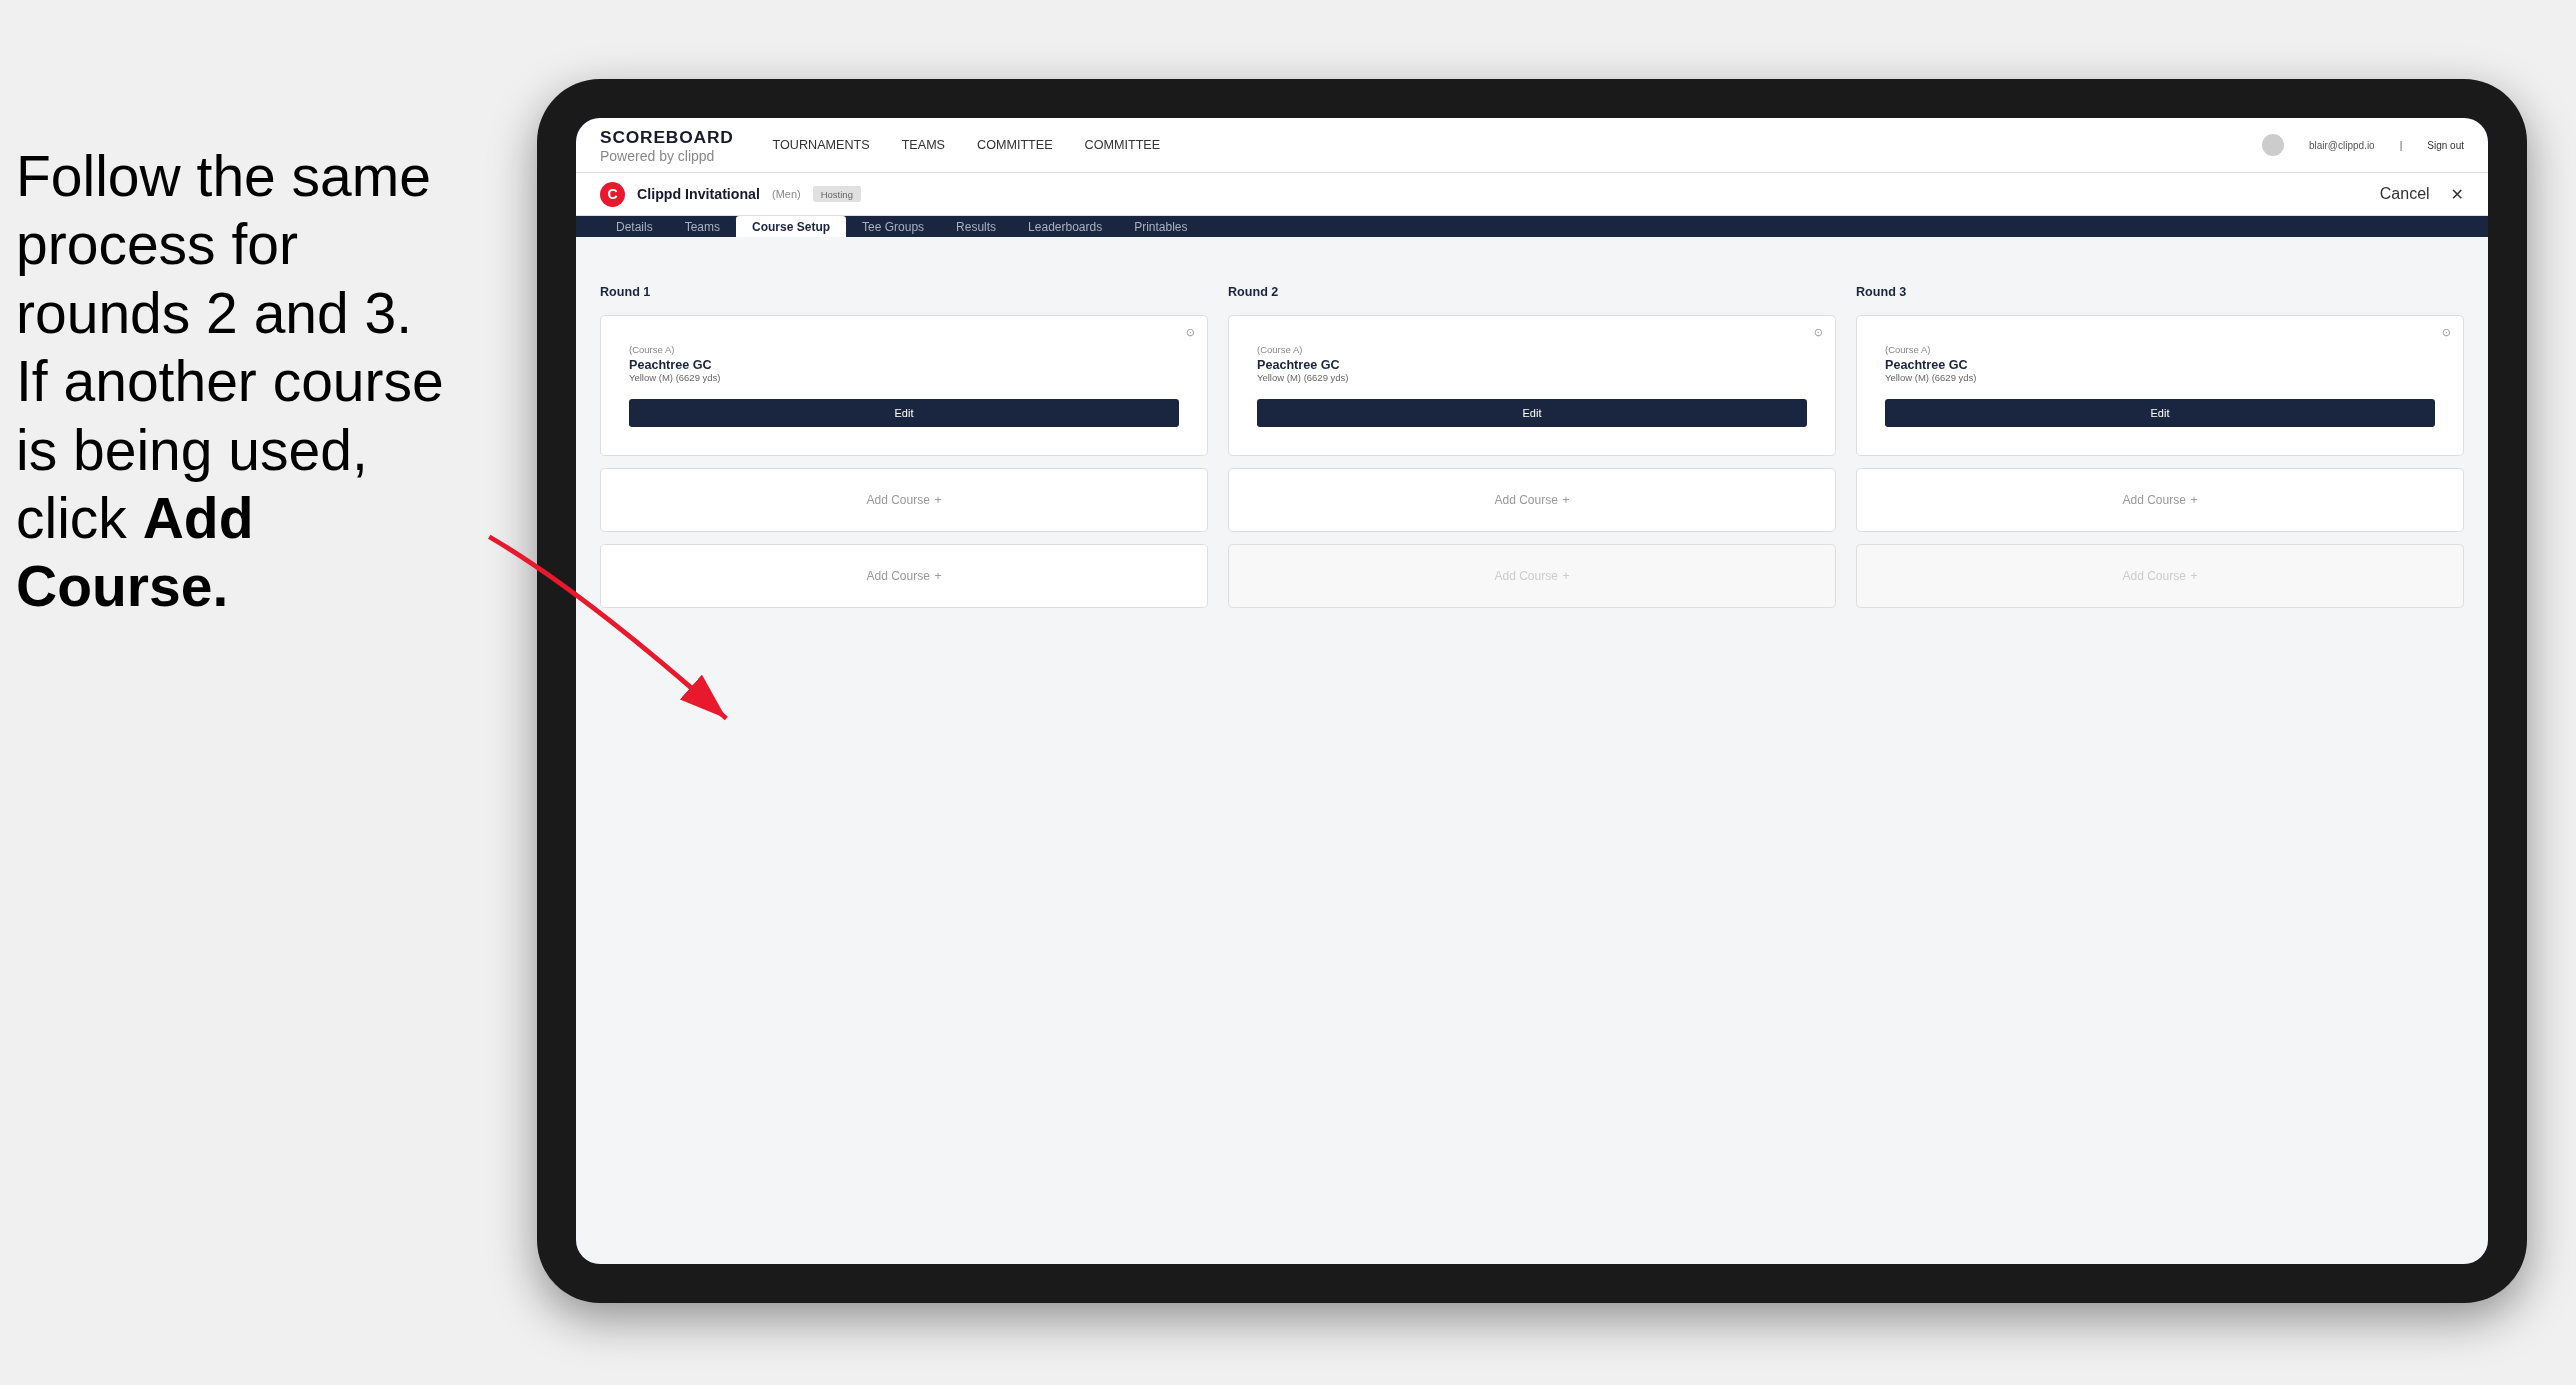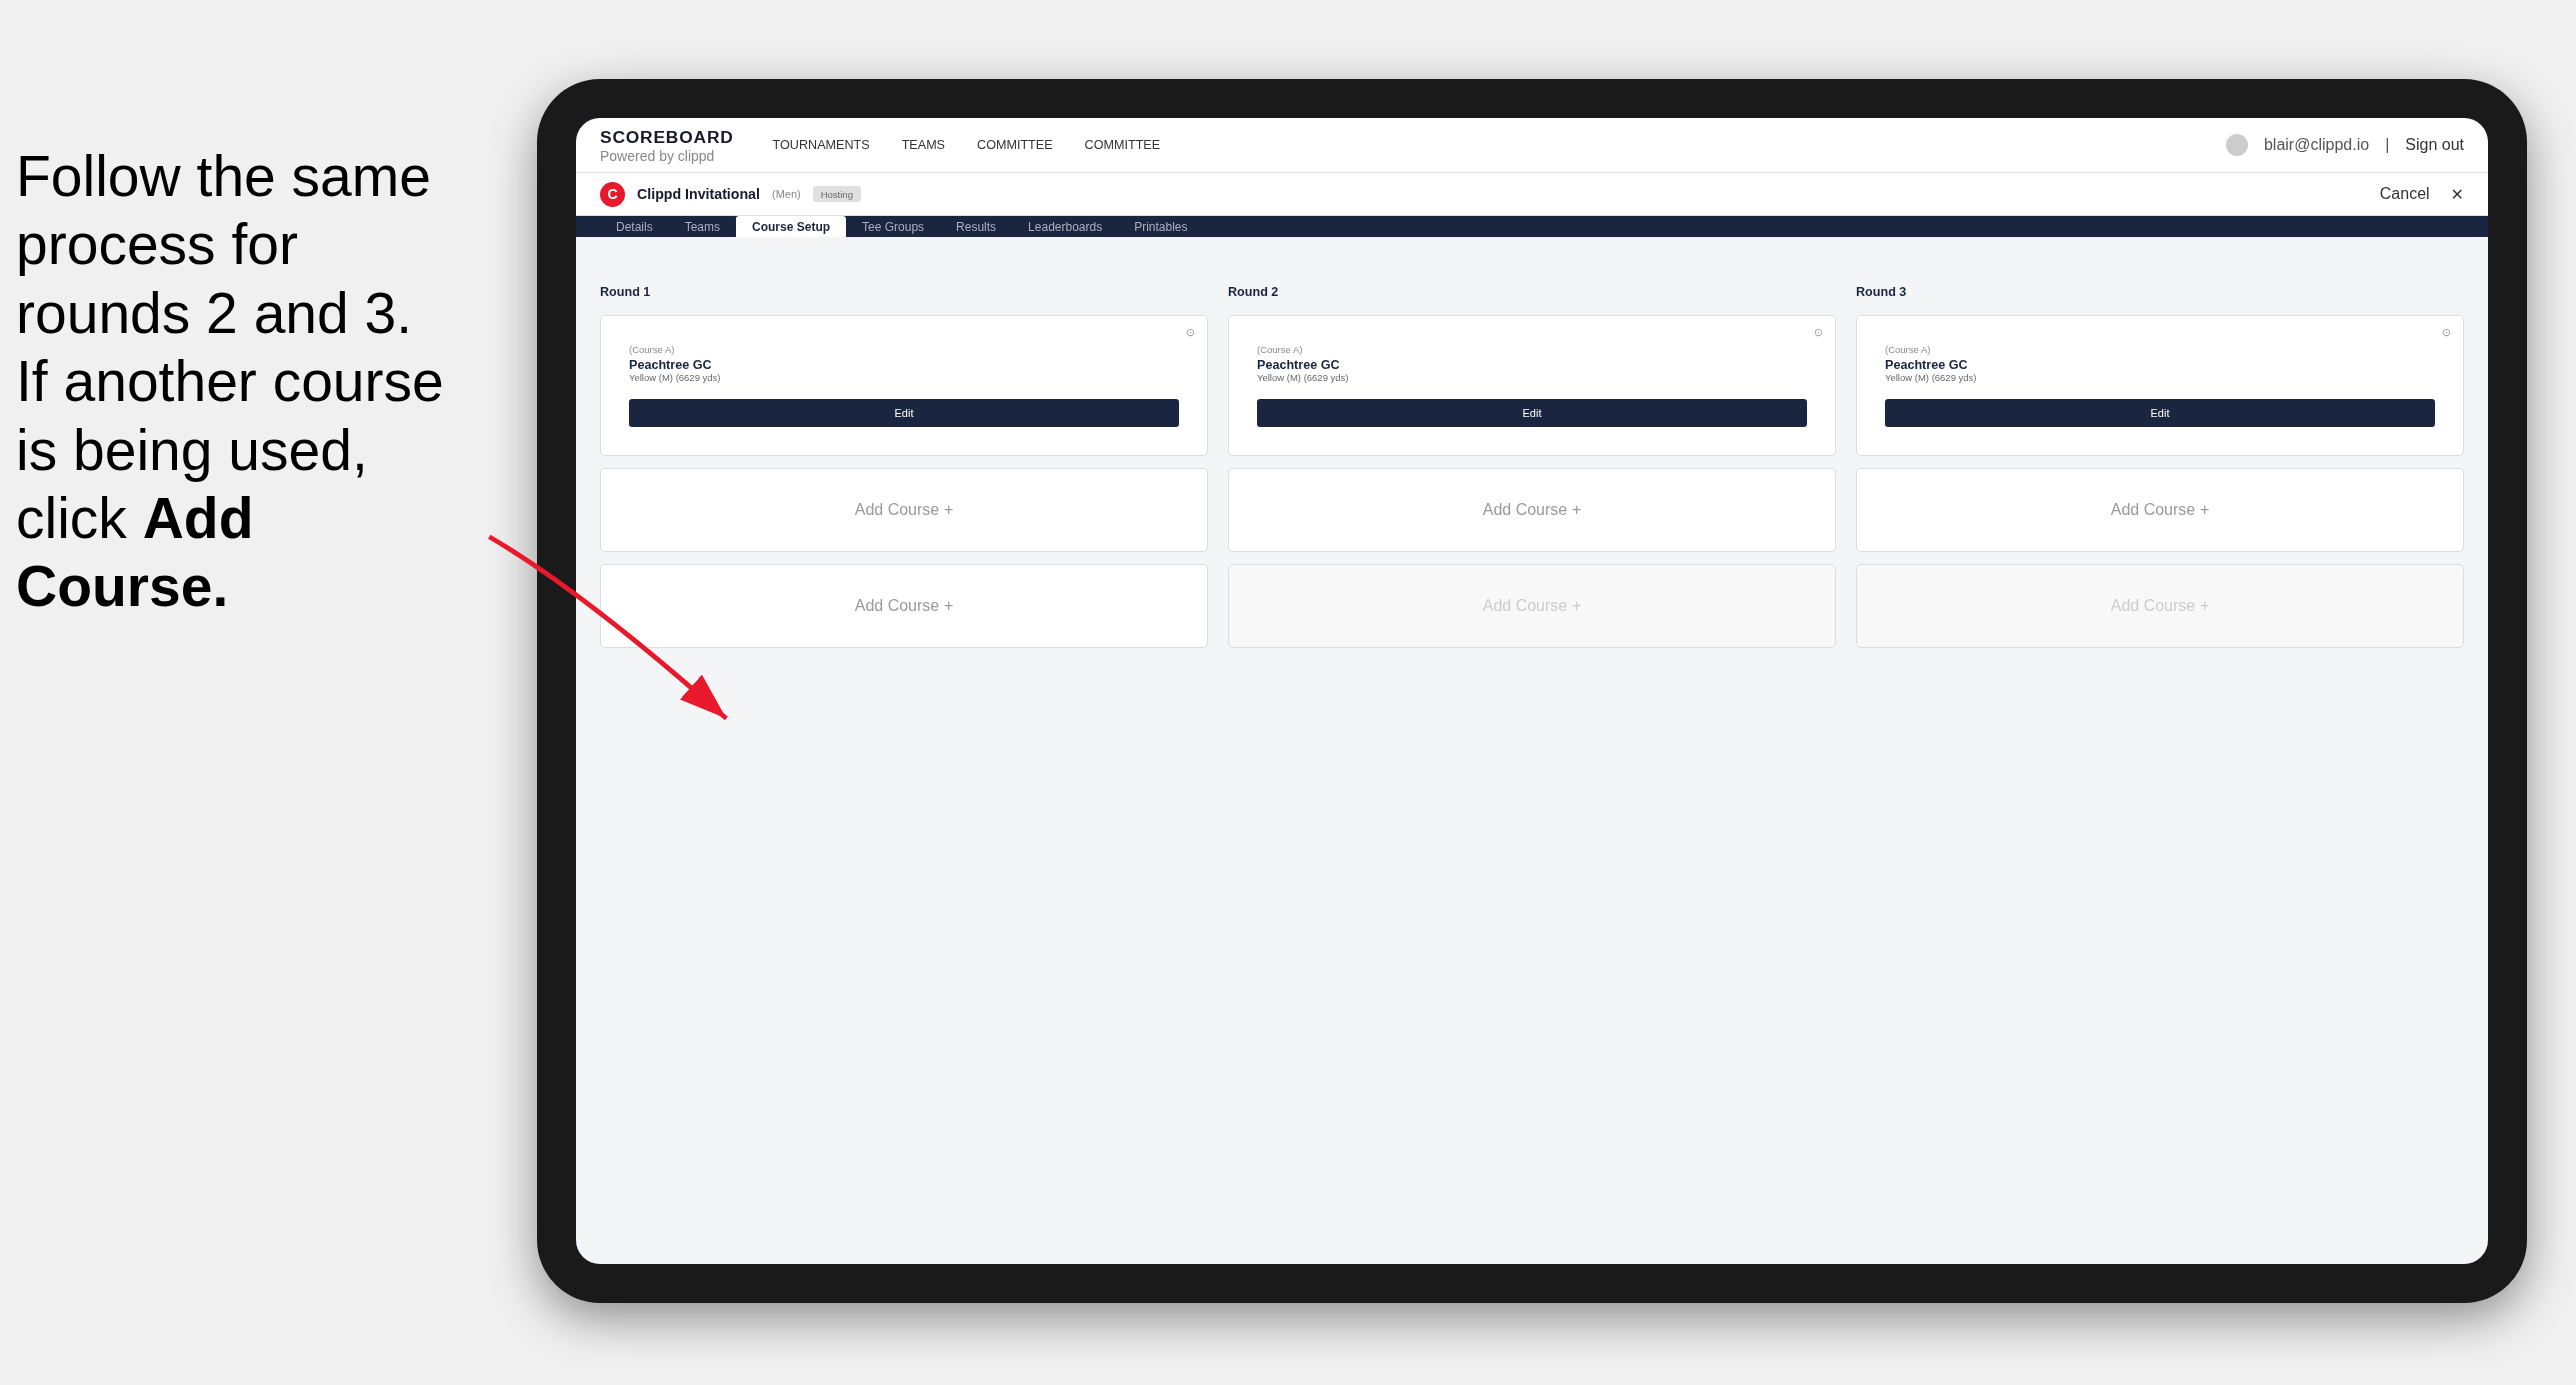--- a/index.html
+++ b/index.html
@@ -92,22 +92,22 @@
       color: #333;
       text-decoration: none;
       padding: 4px 0;
       cursor: pointer;
       font-weight: 500;
     }
 
     .nav-right {
       display: flex;
       align-items: center;
-      gap: 16px;
-      font-size: 16px;
+      gap: 25px;
+      font-size: 10px;
       color: #555;
     }
 
     .user-icon {
       width: 22px;
       height: 22px;
       background: #ccc;
       border-radius: 50%;
     }
 
@@ -277,27 +277,27 @@
       display: flex;
       align-items: center;
       justify-content: center;
     }
 
     
     .add-course-box {
       background: #fff;
       border: 0.8px solid #ddd;
       border-radius: 4.7px;
-      padding: 32px;
+      padding: 24px;
       display: flex;
       align-items: center;
       justify-content: center;
       cursor: pointer;
       color: #999;
-      font-size: 16px;
+      font-size: 12px;
       min-height: 63px;
     }
 
     .add-course-disabled {
       background: #f8f8f8;
       color: #ccc;
       cursor: default;
     }
 
     

